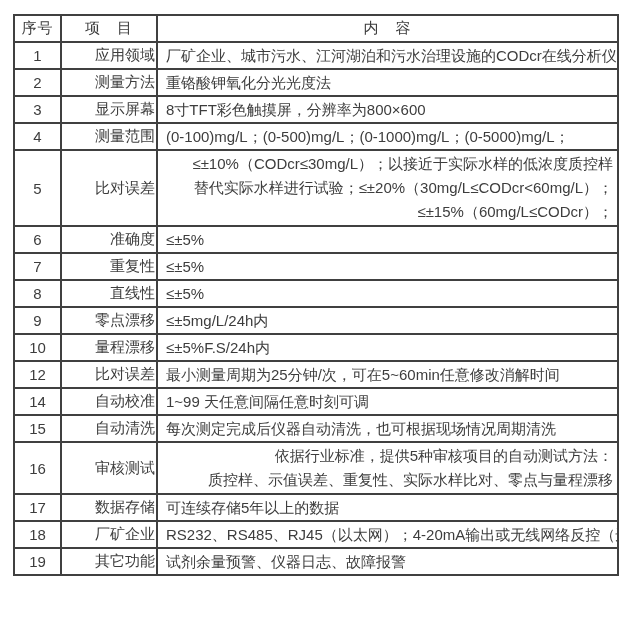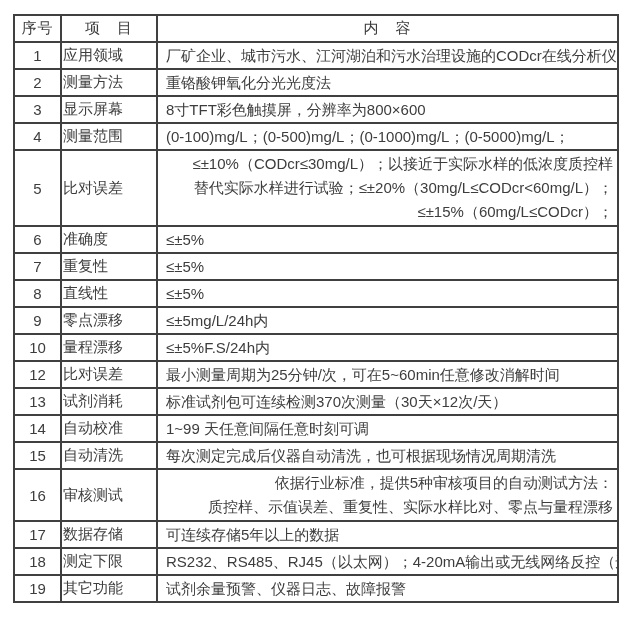--- a/index.html
+++ b/index.html
@@ -38,21 +38,21 @@
   th {
     height: 23px;
     text-align: center;
     letter-spacing: 1px;
   }
   td.cell-no {
     text-align: center;
     height: 23px;
   }
   td.cell-item {
-    text-align: left;
+    text-align: right;
   }
   td.cell-content {
     text-align: left;
     padding: 1px 4px 1px 8px;
   }
   .line {
     line-height: 23px;
     height: 23px;
   }
   tr.multi .line { height: 24px; line-height: 24px; text-align: right; }
@@ -148,27 +148,20 @@
           </td>
         </tr>
         <tr>
           <td class="cell-no">12</td>
           <td class="cell-item">比对误差</td>
           <td class="cell-content">
             <div class="line">最小测量周期为25分钟/次，可在5~60min任意修改消解时间</div>
           </td>
         </tr>
         <tr>
-          <td class="cell-no">13</td>
-          <td class="cell-item">试剂消耗</td>
-          <td class="cell-content">
-            <div class="line">标准试剂包可连续检测370次测量（30天×12次/天）</div>
-          </td>
-        </tr>
-        <tr>
           <td class="cell-no">14</td>
           <td class="cell-item">自动校准</td>
           <td class="cell-content">
             <div class="line">1~99 天任意间隔任意时刻可调</div>
           </td>
         </tr>
         <tr>
           <td class="cell-no">15</td>
           <td class="cell-item">自动清洗</td>
           <td class="cell-content">
@@ -185,21 +178,21 @@
         </tr>
         <tr>
           <td class="cell-no">17</td>
           <td class="cell-item">数据存储</td>
           <td class="cell-content">
             <div class="line">可连续存储5年以上的数据</div>
           </td>
         </tr>
         <tr>
           <td class="cell-no">18</td>
-          <td class="cell-item">测定下限</td>
+          <td class="cell-item">厂矿企业</td>
           <td class="cell-content">
             <div class="line">RS232、RS485、RJ45（以太网）；4-20mA输出或无线网络反控（选配）</div>
           </td>
         </tr>
         <tr>
           <td class="cell-no">19</td>
           <td class="cell-item">其它功能</td>
           <td class="cell-content">
             <div class="line">试剂余量预警、仪器日志、故障报警</div>
           </td>

